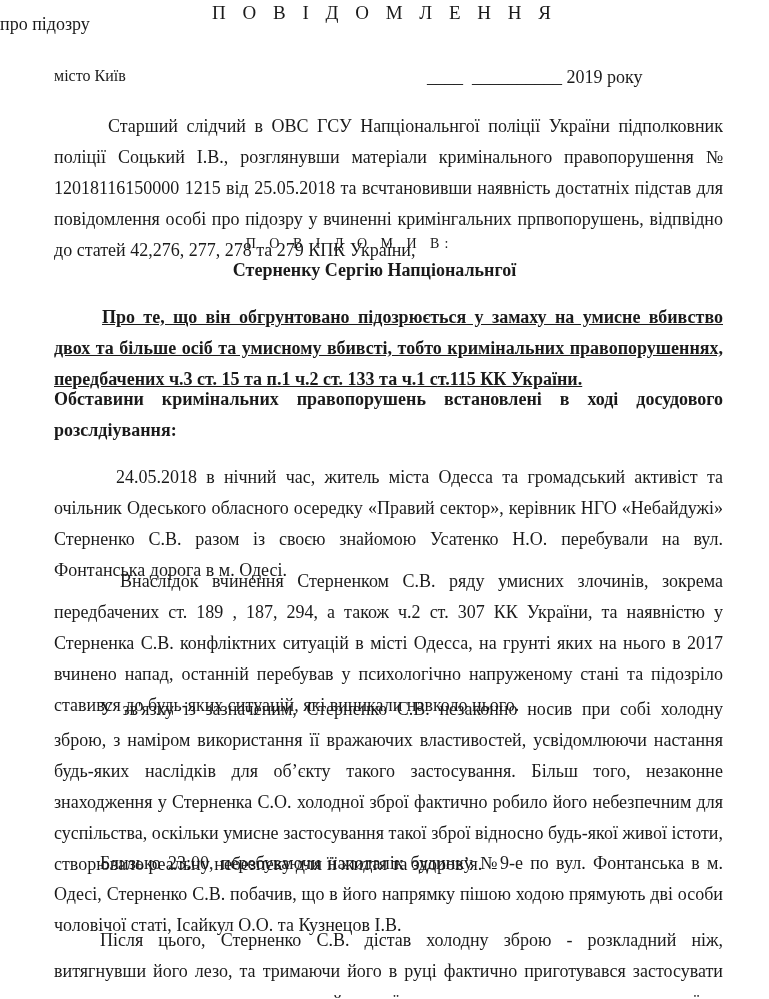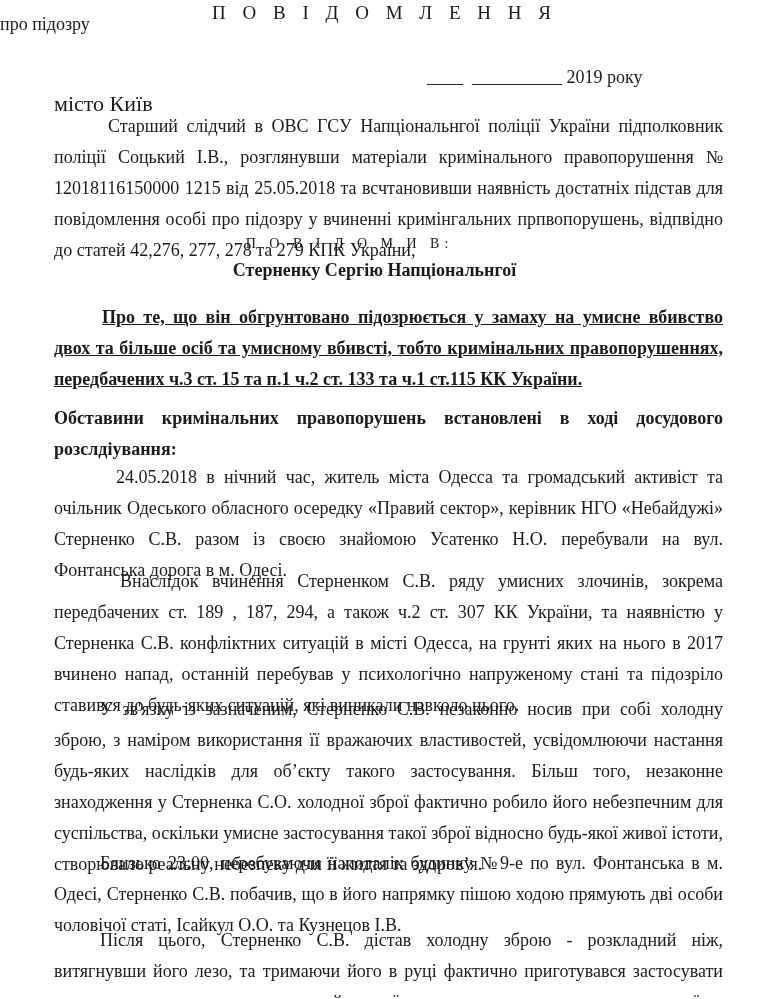--- a/index.html
+++ b/index.html
@@ -1,21 +1,21 @@
 <!DOCTYPE html>
 <html><head>
 <meta charset="utf-8">
 <style>
   html, body { margin: 0; padding: 0; background: #ffffff; }
   body { width: 769px; height: 999px; overflow: hidden; position: relative;
          font-family: "Liberation Serif", serif; color: #1a1a1a; }
   .page { position: absolute; left: 0; top: 0; width: 769px; height: 999px; }
   .title { position: absolute; left: 0; width: 769px; text-align: center; font-size: 19px; letter-spacing: 6px; top: 2px; }
   .subtitle { position: absolute; left: 0; width: 702px; font-size: 18px; top: 14px; }
-  .city { position: absolute; left: 54px; top: 67px; font-size: 22px; margin-top: 24px; }
+  .city { position: absolute; left: 54px; top: 67px; font-size: 16px; }
   .date { position: absolute; left: 427px; top: 67px; font-size: 18px; white-space: pre; }
   .para { position: absolute; left: 54px; width: 669px; font-size: 18px; line-height: 31px; text-align: justify; }
   .notified { position: absolute; left: 0; width: 769px; text-align: center; font-size: 14px; letter-spacing: 5px; top: 236px; padding-right: 70px; box-sizing: border-box; }
   .name { position: absolute; left: 0; width: 769px; text-align: center; font-size: 18px; font-weight: bold; top: 260px; padding-right: 20px; box-sizing: border-box; }
   .bold { font-weight: bold; }
   .ul { text-decoration: underline; }
 </style>
 </head>
 <body>
 
@@ -25,20 +25,20 @@
   <div class="city">місто Київ</div>
   <div class="date">____  __________ 2019 року</div>
 
   <div class="para" style="top:111px; text-indent:54px;">Старший слідчий в ОВС ГСУ Напціональнгої поліції України підполковник поліції Соцький І.В., розглянувши матеріали кримінального правопорушення № 12018116150000 1215 від 25.05.2018 та всчтановивши наявність достатніх підстав для повідомлення особі про підозру у вчиненні кримінгальних прпвопорушень, відпвідно до статей 42,276, 277, 278 та 279 КПК України,</div>
 
   <div class="notified">П О В І Д О М И В:</div>
   <div class="name">Стерненку Сергію Напціональнгої</div>
 
   <div class="para bold ul" style="top:302px; text-indent:48px;">Про те, що він обгрунтовано підозрюється у замаху на умисне вбивство двох та більше осіб та умисному вбивсті, тобто кримінальних правопорушеннях, передбачених ч.3 ст. 15 та п.1 ч.2 ст. 133 та ч.1 ст.115 КК України.</div>
 
-  <div class="para bold" style="top:403px;">Обставини кримінальних правопорушень встановлені в ході досудового розслдіування:</div>
+  <div class="para bold" style="top:384px;">Обставини кримінальних правопорушень встановлені в ході досудового розслдіування:</div>
 
   <div class="para" style="top:462px; text-indent:62px;">24.05.2018  в нічний час, житель міста Одесса  та громадський активіст та очільник Одеського обласного осередку «Правий сектор», керівник НГО «Небайдужі»  Стерненко С.В. разом із своєю знайомою Усатенко  Н.О. перебували на вул. Фонтанська дорога в м. Одесі.</div>
   <div class="para" style="top:566px; text-indent:66px;">Внаслідок вчинення Стерненком С.В. ряду умисних злочинів, зокрема передбачених ст. 189 , 187, 294, а також ч.2 ст. 307 КК України, та наявністю у Стерненка С.В. конфліктних ситуацій в місті Одесса, на грунті яких на нього в 2017 вчинено напад, останній перебував у психологічно напруженому стані та підозріло ставився до будь-яких ситуацій, які виникали навколо нього.</div>
   <div class="para" style="top:694px; text-indent:46px;">У зв'язку із зазначеним, Стерненко С.В. незаконно носив при собі холодну зброю, з наміром використання її вражаючих властивостей, усвідомлюючи настання будь-яких наслідків для об’єкту такого застосування. Більш того, незаконне знаходження у Стерненка С.О. холодної зброї фактично робило його небезпечним для суспільства, оскільки умисне застосування такої зброї відносно будь-якої живої істоти, створювало реальну небезпеку для її  життя та здоров’я.</div>
   <div class="para" style="top:848px; text-indent:46px;">Близько 23:00, перебуваючи наподалік будинку №9-е по вул. Фонтанська в м. Одесі, Стерненко С.В. побачив, що в його напрямку пішою ходою прямують дві особи чоловічої статі, Ісайкул О.О. та Кузнецов І.В.</div>
   <div class="para" style="top:925px; text-indent:46px;">Після цього, Стерненко С.В. дістав  холодну зброю - розкладний ніж, витягнувши його лезо, та тримаючи його в руці фактично приготувався застосувати предмет, конструктивно призначений за своїми властивостями для ураження живої чи іншої цілі за допомогою  м’язової сили людини.</div>
 </div>
 
 </body></html>

